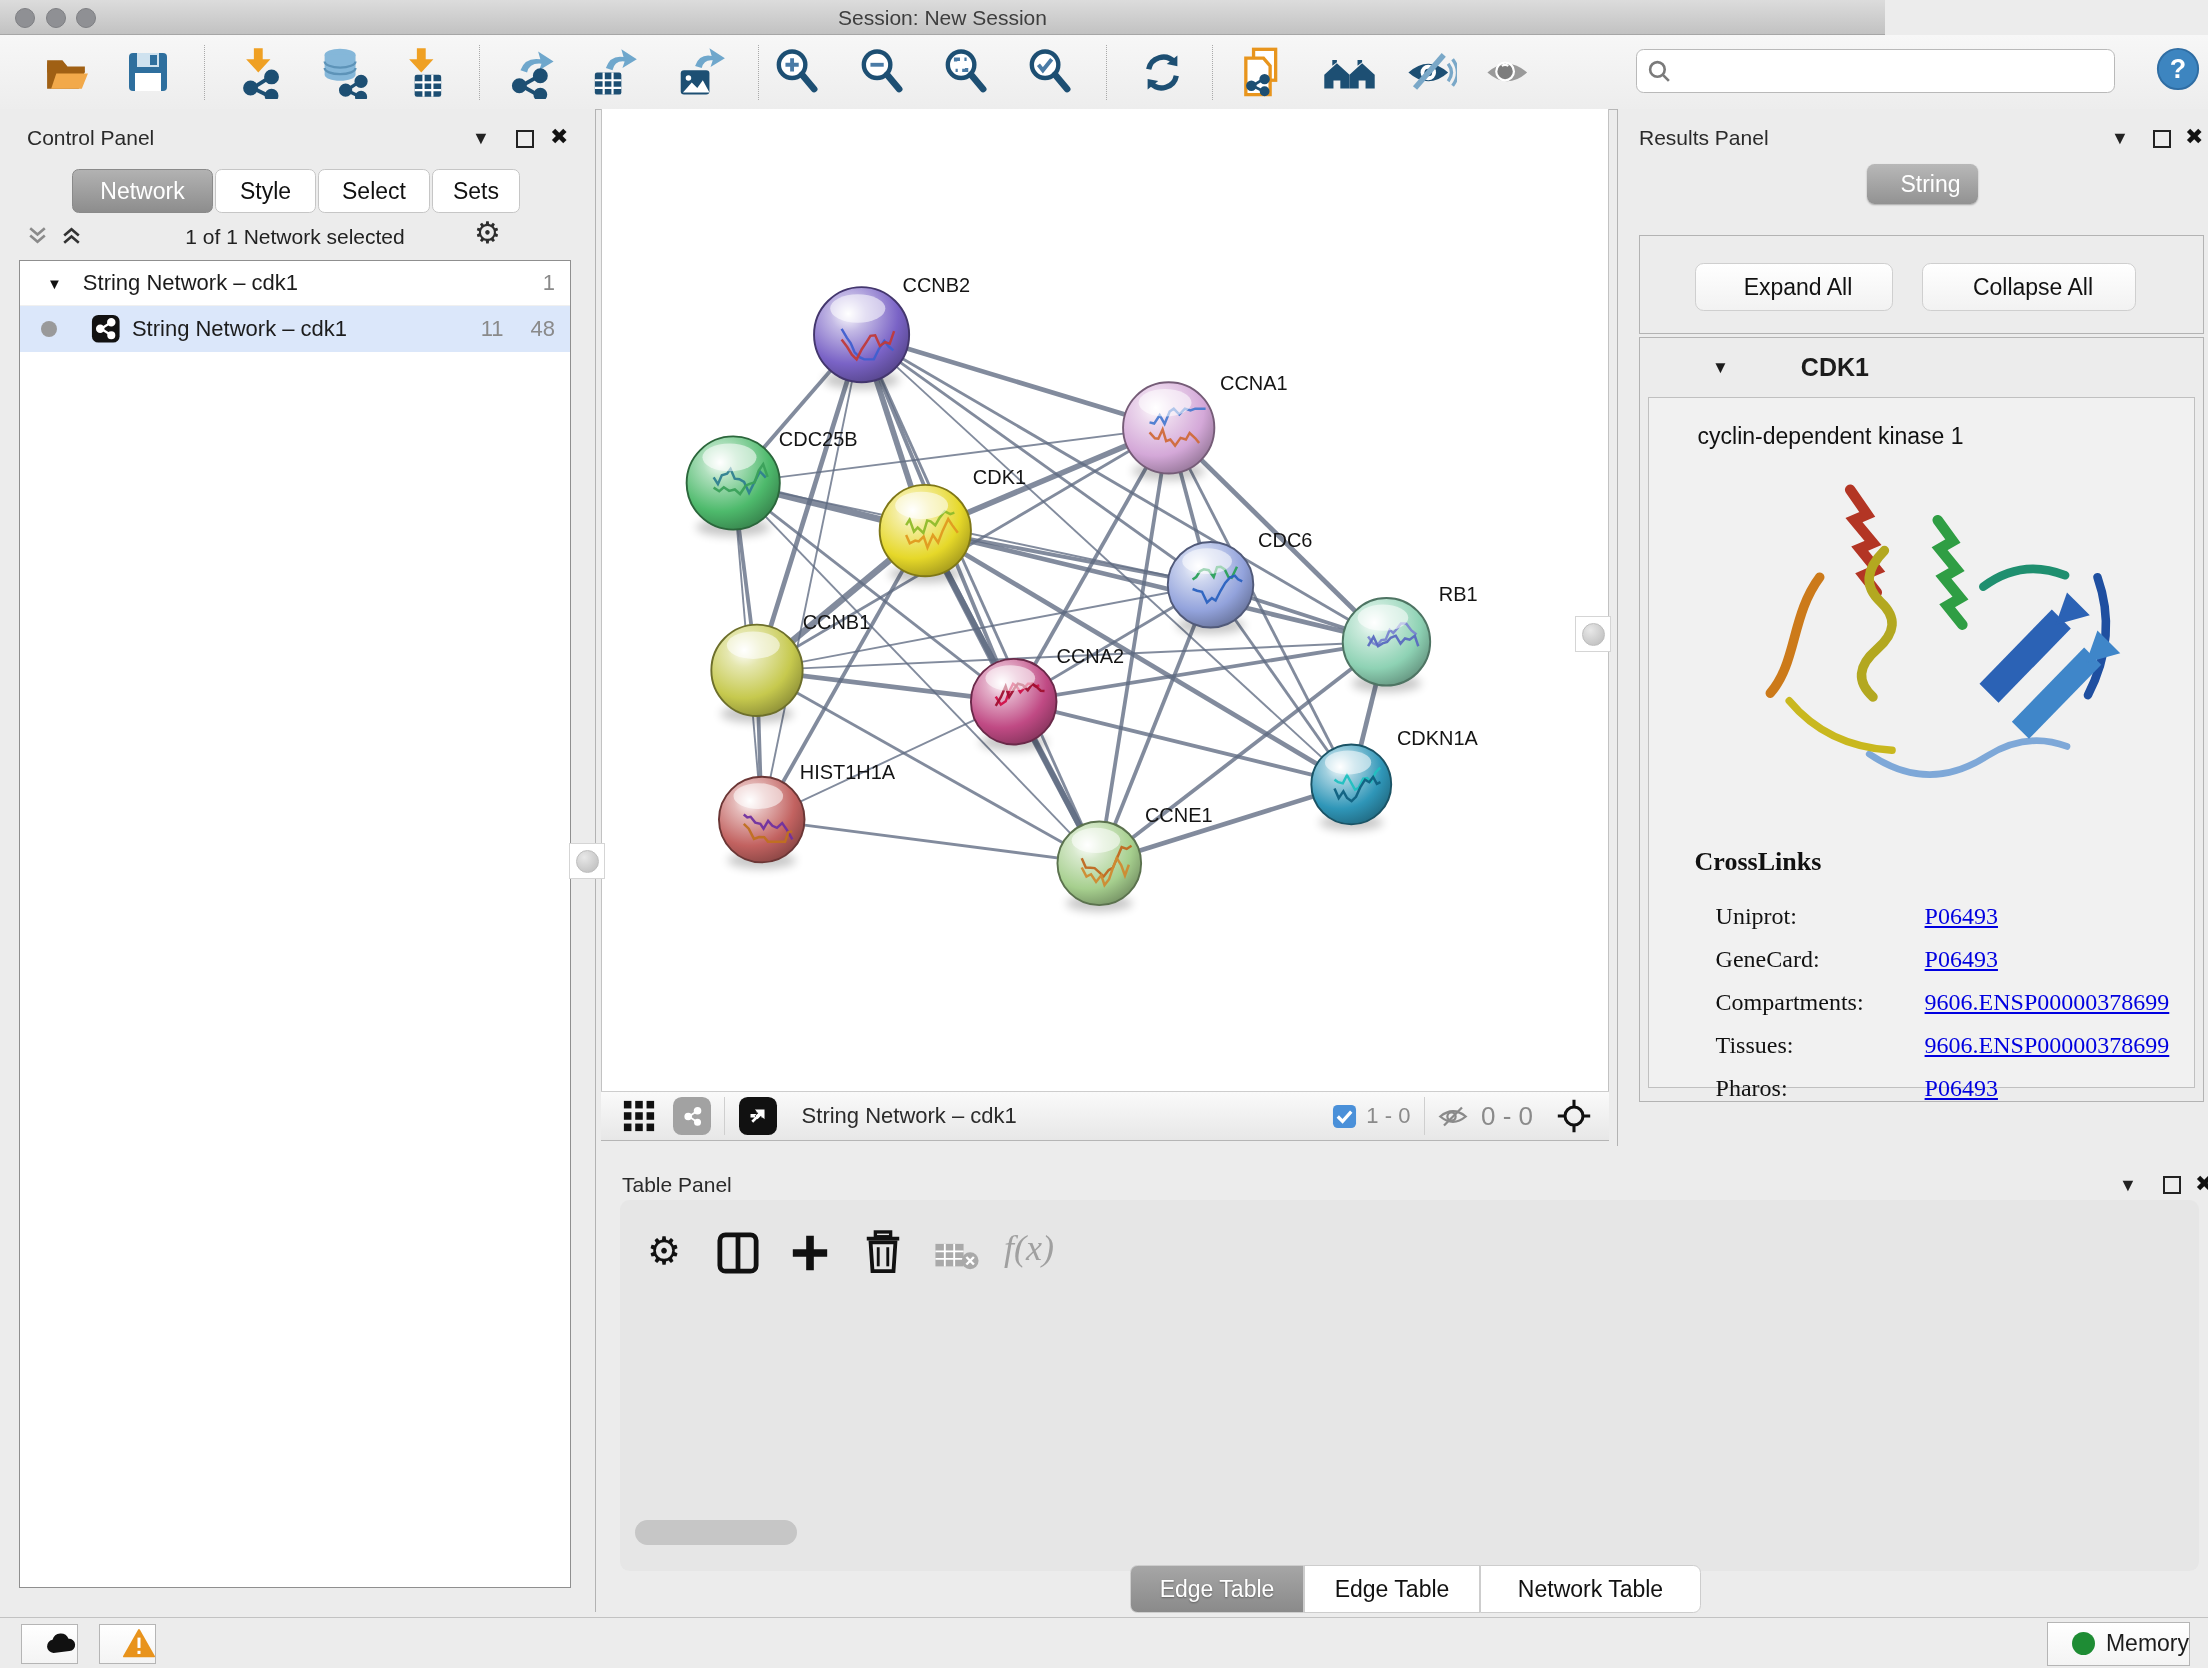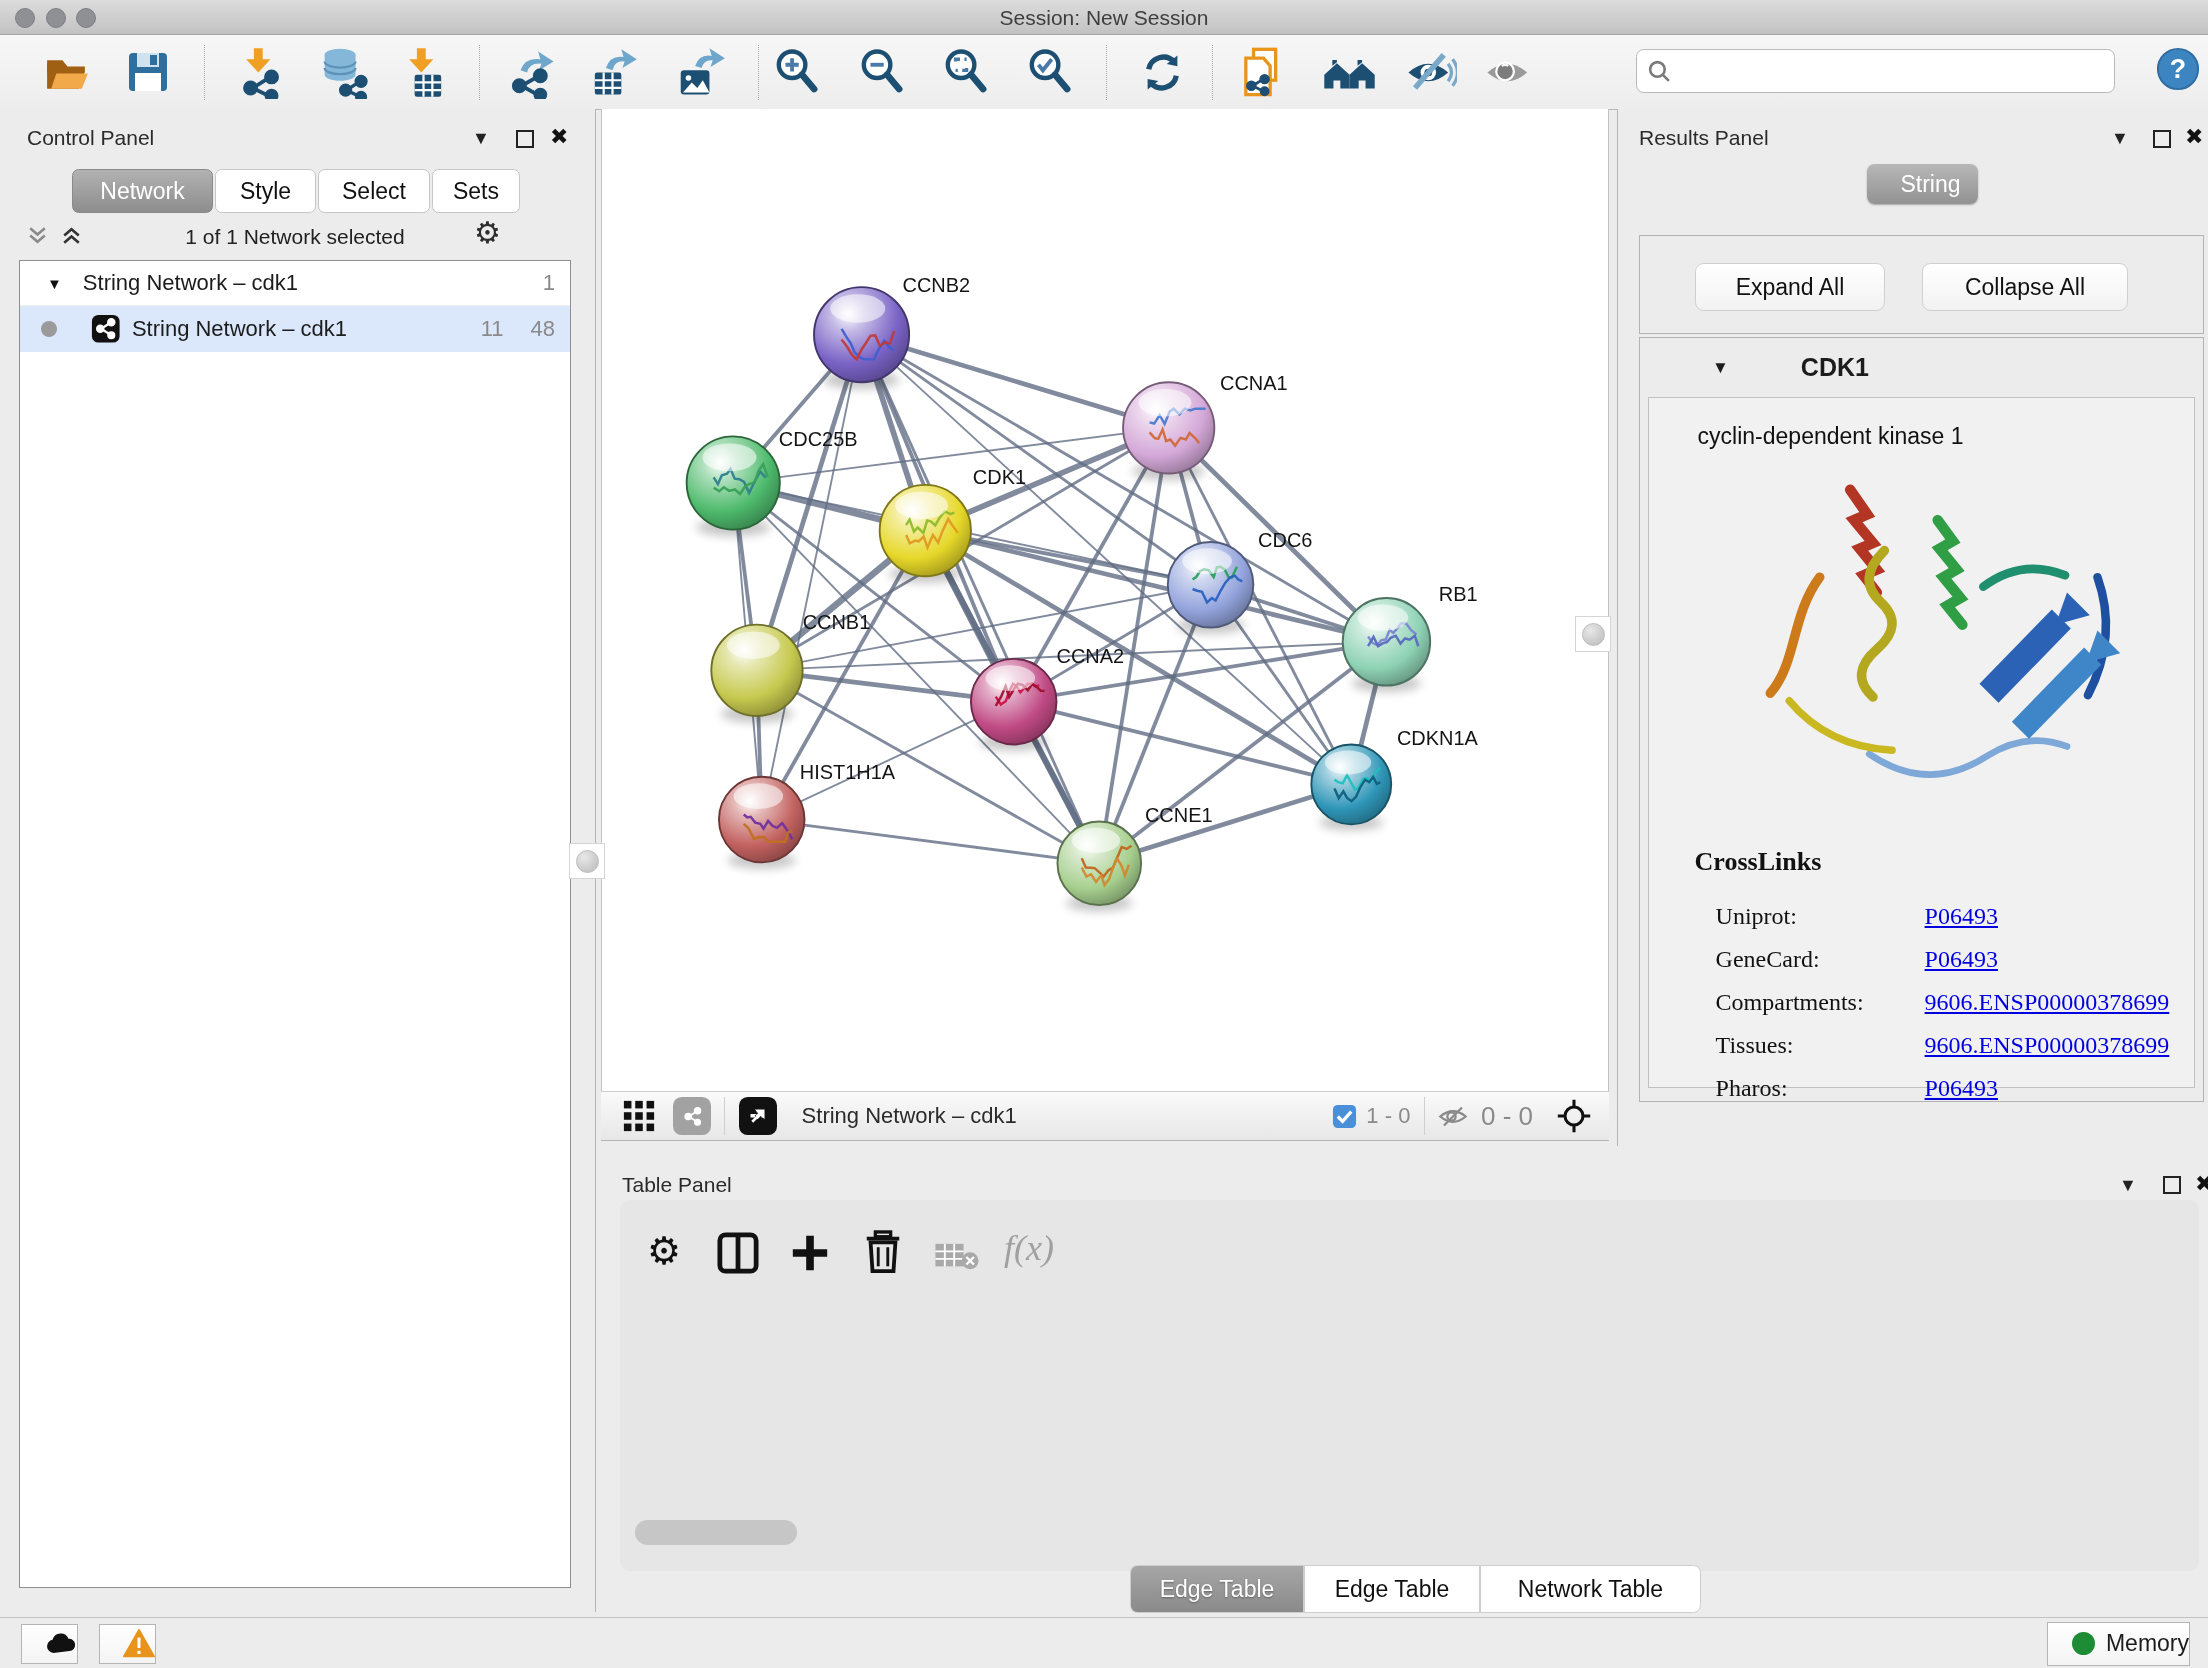--- a/index.html
+++ b/index.html
@@ -1,20 +1,20 @@
 <!DOCTYPE html>
 <html style="font-size:15px"><head>
 <meta charset="utf-8">
 <style>
   html,body{margin:0;padding:0;background:#d8d8d8;}
   #window{position:relative;width:2208px;height:1668px;background:#ececec;
     font-family:"Liberation Sans","DejaVu Sans",sans-serif;color:#1c1c1c;overflow:hidden;}
   .abs{position:absolute;}
   
-  #titlebar{left:0;top:0;width:2208px;height:34px;background:linear-gradient(#dcdcdc,#c2c2c2);
+  #titlebar{left:0;top:0;width:1885px;height:34px;background:linear-gradient(#dcdcdc,#c2c2c2);
     border-bottom:1px solid #a6a6a6;}
   .tl-dot{width:18px;height:18px;border-radius:50%;background:#8f9094;border:1px solid #7e7f83;top:7.6px;}
   #win-title{width:100%;text-align:center;top:5.7px;font-size:21px;color:#3e3e3e;}
   
   #toolbar{left:0;top:35px;width:2208px;height:74px;background:linear-gradient(#f7f7f7,#ededed);
     border-bottom:1px solid #b7b7b7;}
   .tb-btn{width:63px;height:63px;top:5.7px;display:flex;align-items:center;justify-content:center;}
   .tb-sep{top:9.5px;width:0;height:55px;border-left:1.9px dotted #a9a9a9;}
   #search-box{left:1636px;top:14.3px;width:479px;height:44px;background:#fff;border:1.9px solid #b9b9b9;
     border-radius:7.6px;display:flex;align-items:center;padding-left:9.5px;box-sizing:border-box;}
@@ -36,21 +36,21 @@
     border-right:1px solid #c2c2c2;box-sizing:border-box;}
   #net-bar{left:601px;top:1091px;width:1008px;height:50px;background:linear-gradient(#fafafa,#e7e7e7);
     border-top:1px solid #cdcdcd;border-bottom:1px solid #b5b5b5;display:flex;align-items:center;box-sizing:border-box;}
   .nb-sep{width:0;height:38px;border-left:1px solid #cfcfcf;margin:0 13.3px;}
   .rounded-ico{width:38px;height:38px;border-radius:8.6px;display:flex;align-items:center;justify-content:center;}
   .handle{width:34px;height:34px;background:#fff;border:1px solid #d5d5d5;display:flex;align-items:center;justify-content:center;}
   .handle i{width:21px;height:21px;border-radius:50%;background:radial-gradient(circle at 35% 30%,#e8e8e8,#b9b9b9);border:1px solid #bdbdbd;}
   
   #results-panel{left:1617px;top:109px;width:592px;height:1037px;background:#ececec;border-left:1px solid #b3b3b3;}
   .rp-btn{background:linear-gradient(#ffffff,#f2f2f2);border:1.9px solid #cfcfcf;border-radius:8.6px;
-    font-size:23px;display:flex;align-items:center;justify-content:center;color:#111;}
+    font-size:23px;display:flex;align-items:center;justify-content:center;color:#111;padding-left:8px;}
   #string-tab{background:linear-gradient(#b8b8b8,#929292);color:#fff;font-size:23px;border-radius:7.6px;
     display:flex;align-items:center;justify-content:center;box-shadow:0 1px 1.9px rgba(0,0,0,.3);padding-left:16px;}
   .rp-box{border:1.9px solid #b3b3b3;background:#ececec;}
   .serif{font-family:"Liberation Serif","DejaVu Serif",serif;}
   .xlink{color:#0000e0;text-decoration:underline;}
   
   #table-panel-bg{left:601px;top:1146px;width:1607px;height:466px;background:#ececec;}
   #tp-toolbar{left:620px;top:1200px;width:1579px;height:371px;background:#e6e6e6;border-radius:9.5px;}
   .tab2{height:48px;display:flex;align-items:center;justify-content:center;font-size:23px;background:#fff;
     border:1px solid #cdcdcd;color:#111;box-sizing:border-box;}

